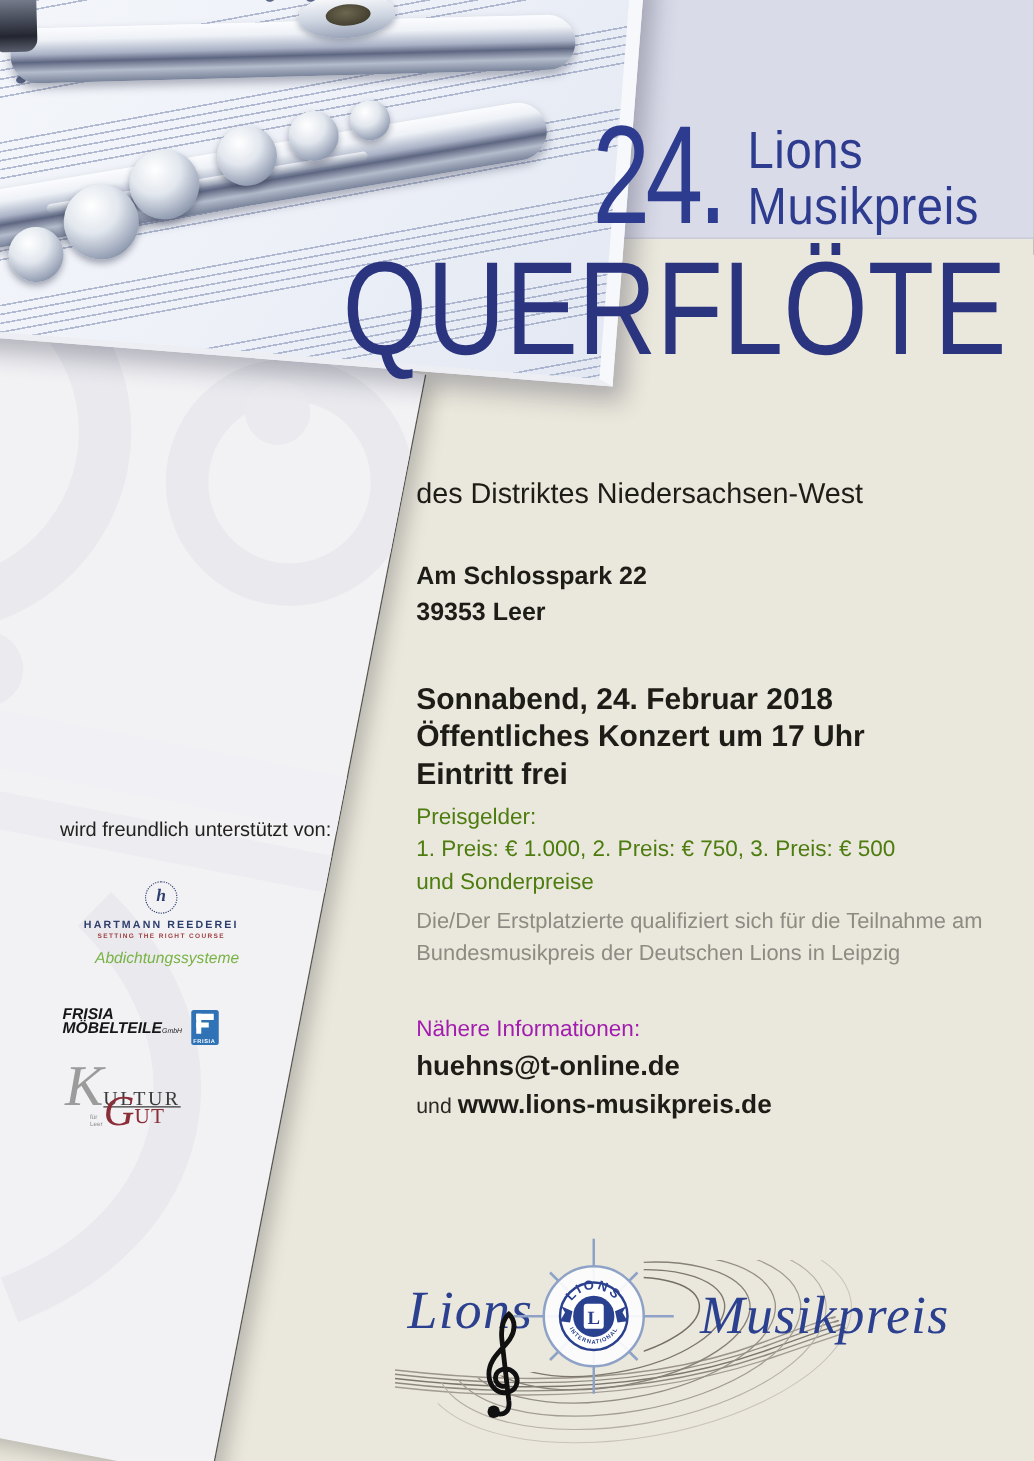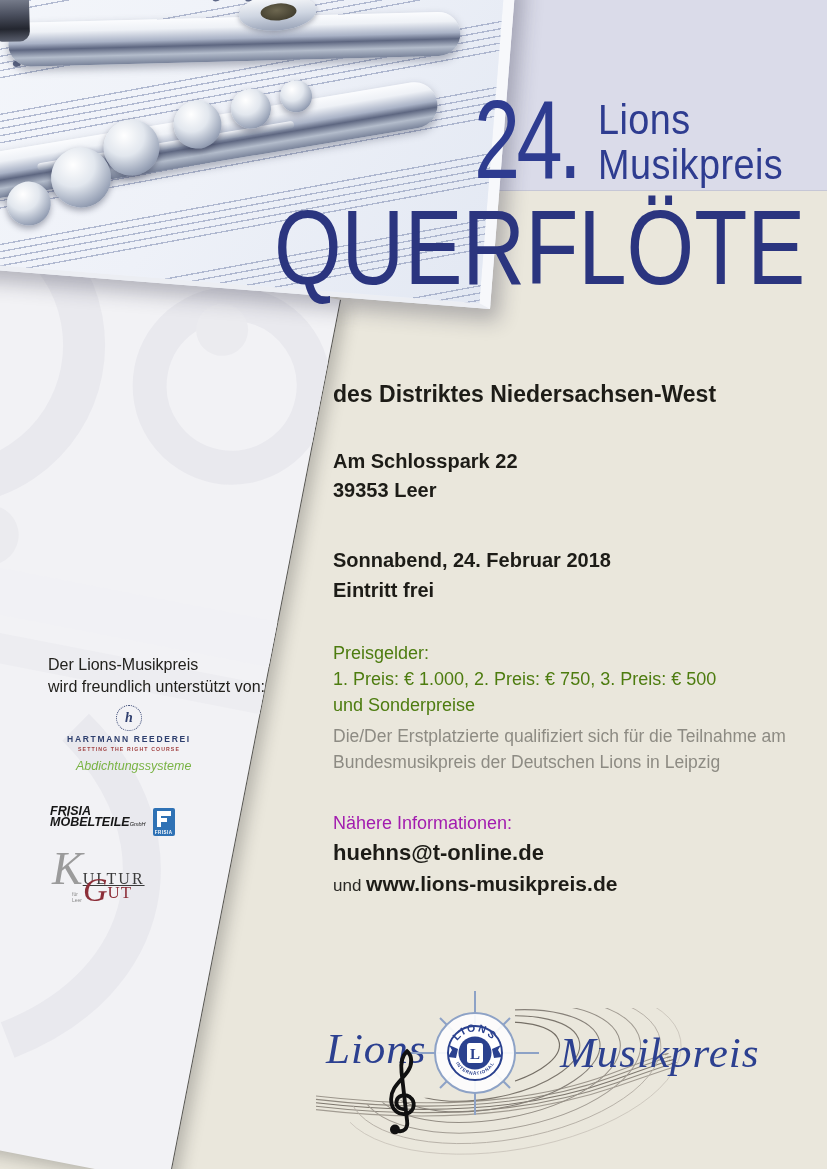--- a/index.html
+++ b/index.html
@@ -61,23 +61,23 @@
   .ed-num{position:absolute;left:474px;top:84px;font-size:112px;line-height:1;font-weight:300;
     color:#2e3c90;letter-spacing:-5px;transform:scaleX(.74);transform-origin:0 0;}
   .brand{position:absolute;left:598px;top:97px;color:#2e3c90;font-weight:300;
     transform:scaleX(.9);transform-origin:0 0;}
   .brand div{font-size:42px;line-height:45px;letter-spacing:.5px;}
   .main-title{position:absolute;left:274px;top:193px;font-size:106px;line-height:1.02;font-weight:300;
     color:#2b357f;letter-spacing:0px;transform:scaleX(.82);transform-origin:0 0;white-space:nowrap;}
 
   
   .col{position:absolute;left:333px;white-space:nowrap;}
-  .subtitle{top:381px;font-size:23px;font-weight:bold;color:#1d1c17;}
+  .subtitle{top:381px;font-size:23px;font-weight:normal;color:#1d1c17;}
   .venue{top:447px;font-size:20px;font-weight:bold;color:#1d1c17;line-height:29px;}
-  .event{top:545px;font-size:20px;font-weight:bold;color:#1d1c17;line-height:30px;}
+  .event{top:545px;font-size:24px;font-weight:bold;color:#1d1c17;line-height:30px;}
   .prizes{top:640px;font-size:18px;color:#4d7c0f;line-height:26px;}
   .qual{top:723px;font-size:17.5px;color:#8d8b83;line-height:26px;}
   .info-label{top:813px;font-size:18px;color:#a21caf;}
   .email{top:840px;font-size:22px;font-weight:bold;color:#1d1c17;}
   .urlrow{top:872px;font-size:17px;color:#2a2925;}
   .urlrow b{font-size:21px;color:#1d1c17;}
 
   
   .caption{position:absolute;left:48px;top:654px;font-size:16px;line-height:22px;color:#23221e;}
   .sp-hart{position:absolute;left:44px;top:705px;width:170px;text-align:center;}
@@ -189,40 +189,40 @@
   </div>
   <div class="main-title">QUERFLÖTE</div>
 
   <div class="col subtitle">des Distriktes Niedersachsen-West</div>
   <div class="col venue">
     <div>Am Schlosspark 22</div>
     <div>39353 Leer</div>
   </div>
   <div class="col event">
     <div>Sonnabend, 24. Februar 2018</div>
+    <div>Öffentliches Konzert um 17 Uhr</div>
     <div>Eintritt frei</div>
   </div>
   <div class="col prizes">
     <div>Preisgelder:</div>
     <div>1. Preis: € 1.000, 2. Preis: € 750, 3. Preis: € 500</div>
     <div>und Sonderpreise</div>
   </div>
   <div class="col qual">
     <div>Die/Der Erstplatzierte qualifiziert sich für die Teilnahme am</div>
     <div>Bundesmusikpreis der Deutschen Lions in Leipzig</div>
   </div>
   <div class="col info-label">Nähere Informationen:</div>
   <div class="col email">huehns@t-online.de</div>
   <div class="col urlrow">
     <span>und</span>
     <b>www.lions-musikpreis.de</b>
   </div>
 
   <div class="caption">
-    <div>Der Lions-Musikpreis</div>
     <div>wird freundlich unterstützt von:</div>
   </div>
 
   <div class="sp-hart">
     <div class="h-circle">h</div>
     <div class="h-name">HARTMANN REEDEREI</div>
     <div class="h-tag">SETTING THE RIGHT COURSE</div>
   </div>
 
   <div class="sp-koester">

